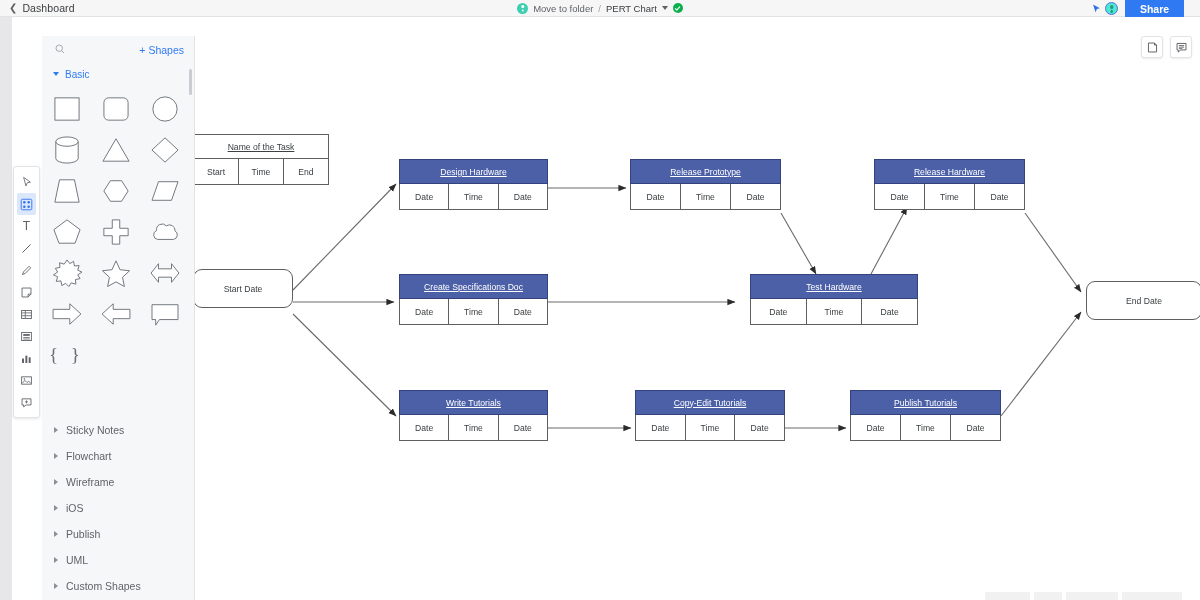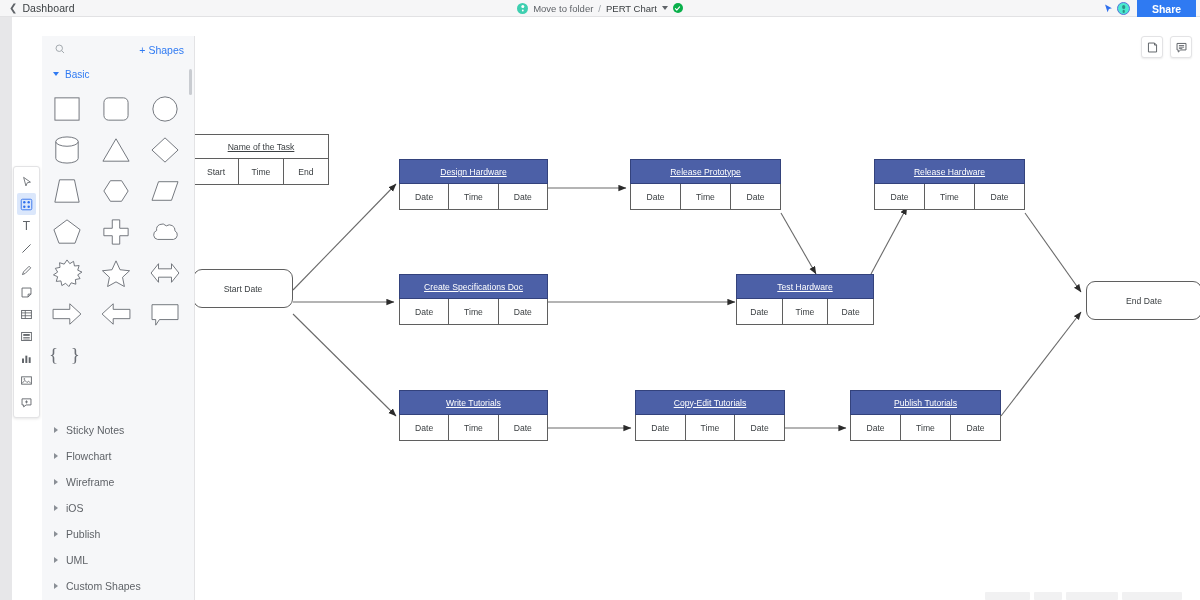--- a/index.html
+++ b/index.html
@@ -48,21 +48,21 @@
     border-right: 3.2px solid transparent; border-top: 4px solid #5f6368;
   }
   .saved-check {
     width: 10px; height: 10px; border-radius: 50%; background: #0ab04b;
     display: flex; align-items: center; justify-content: center; flex: none;
   }
   .saved-check svg { display: block; }
 
   #topbar-right {
     position: absolute; right: 0; top: 0; height: 17px;
-    display: flex; align-items: center; gap: 3px; padding-right: 4px;
+    display: flex; align-items: center; gap: 3px; padding-right: 16px;
   }
   .cursor-icon { color: #2f6fed; display: block; }
   .avatar-user {
     width: 13px; height: 13px; border-radius: 50%;
     background: #4aead0;
     border: 1.4px solid #5b6fdb;
     position: relative; flex: none;
   }
   .avatar-user::after {
     content: ""; position: absolute; left: 50%; top: 2.2px; transform: translateX(-50%);
@@ -557,21 +557,21 @@
 
   <div class="pert-node" style="left:204px; top:257px; width:149px;">
     <div class="node-header">Create Specifications Doc</div>
     <div class="node-cells">
       <div class="node-cell">Date</div>
       <div class="node-cell">Time</div>
       <div class="node-cell">Date</div>
     </div>
   </div>
 
-  <div class="pert-node" style="left:541px; top:257px; width:138px;">
+  <div class="pert-node" style="left:555px; top:257px; width:168px;">
     <div class="node-header">Test Hardware</div>
     <div class="node-cells">
       <div class="node-cell">Date</div>
       <div class="node-cell">Time</div>
       <div class="node-cell">Date</div>
     </div>
   </div>
 
   <div class="pert-node" style="left:204px; top:373px; width:149px;">
     <div class="node-header">Write Tutorials</div>

